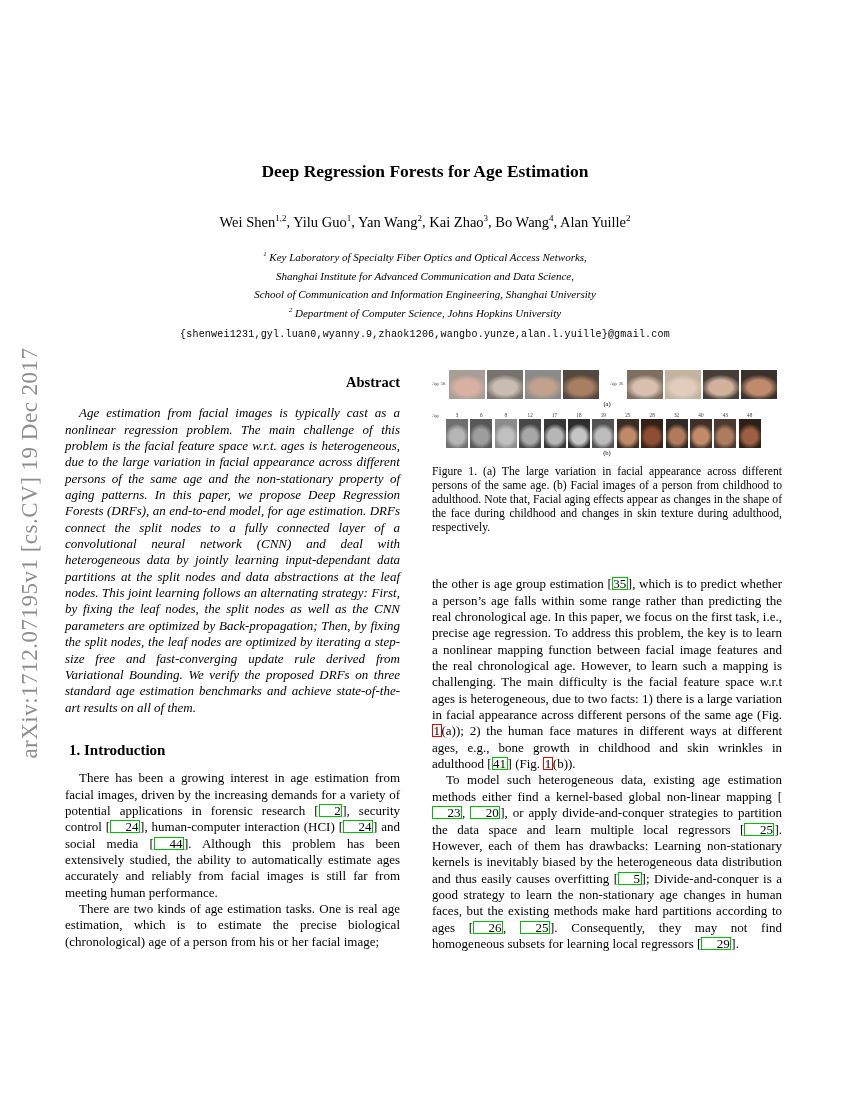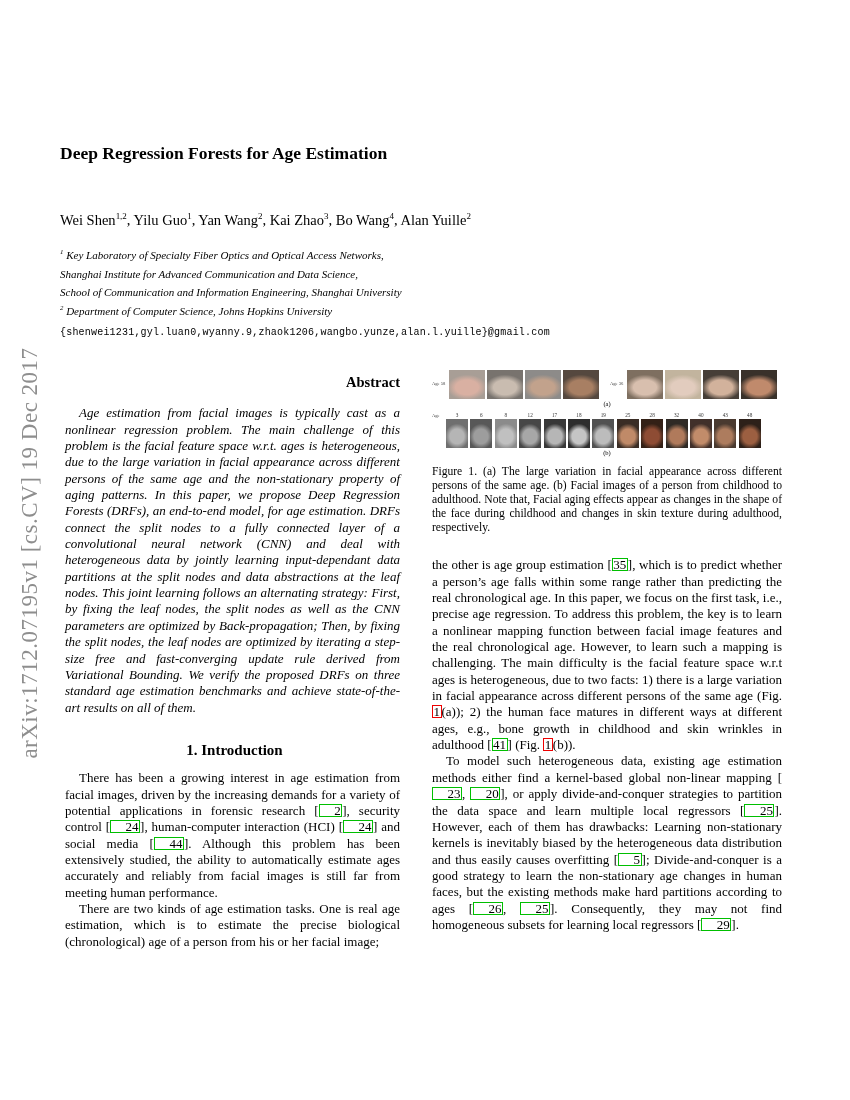--- a/index.html
+++ b/index.html
@@ -23,33 +23,33 @@
     left:-248px;top:538px;
     width:560px;height:30px;
     text-align:center;
     transform:rotate(-90deg);
     font-size:23px;
     letter-spacing:.5px;
     color:var(--arxiv-gray);
     white-space:nowrap;
   }
   
-  .head-wrap{position:absolute;left:60px;top:143px;width:730px;text-align:left;}
+  .head-wrap{position:absolute;left:60px;top:161px;width:730px;text-align:center;}
   .paper-title{margin:0;font-size:17.5px;font-weight:bold;}
-  .authors{margin-top:48px;font-size:14.5px;}
+  .authors{margin-top:32px;font-size:14.5px;}
   .affiliations{font-size:11px;line-height:18.6px;margin-top:17px;font-style:italic;}
   sup{font-size:.62em;line-height:0;}
   .email{margin-top:7px;font-family:"Liberation Mono", monospace;font-size:10px;letter-spacing:.2px;}
   
   .col{position:absolute;top:368px;text-align:justify;font-size:13px;line-height:16.35px;}
   .col-left{left:65px;width:335px;}
   .col-right{left:432px;width:350px;}
   .abstract-head{margin:6px 0 15px 0;text-align:right;font-size:14.5px;font-weight:bold;}
   .abstract{margin:0;font-style:italic;text-indent:14px;}
-  .section-head{margin:26px 0 12px 4px;text-align:center;font-size:15px;font-weight:bold;}
+  .section-head{margin:26px 0 12px 4px;text-align:left;font-size:15px;font-weight:bold;}
   .para{margin:0;}
   .para.indent{text-indent:14px;}
   .cite-box,.figref-box{
     display:inline-block;
     line-height:11px;
     padding:0 .5px;
     border:1px solid var(--cite-green);
   }
   .figref-box{border-color:var(--figref-red);}
   
@@ -62,21 +62,21 @@
   .fig-row-b{display:flex;align-items:flex-end;margin-top:1px;}
   .fig-label-b{font-size:4.6px;color:#444;width:14px;flex:none;padding-bottom:24px;}
   .face-b-wrap{width:22px;margin-right:2.4px;flex:none;text-align:center;}
   .face-b-age{font-size:5.2px;line-height:6px;color:#333;}
   .face-b{width:22px;height:29px;margin-top:1px;}
   figcaption{
     margin-top:9px;
     font-size:11.6px;line-height:14px;
     text-align:justify;
   }
-  .body-paras{margin-top:22px;}
+  .body-paras{margin-top:41px;}
 </style>
 </head>
 <body>
 
 <div class="page">
 
   <div class="arxiv-banner">arXiv:1712.07195v1  [cs.CV]  19 Dec 2017</div>
 
   <div class="head-wrap">
     <h1 class="paper-title">Deep Regression Forests for Age Estimation</h1>

